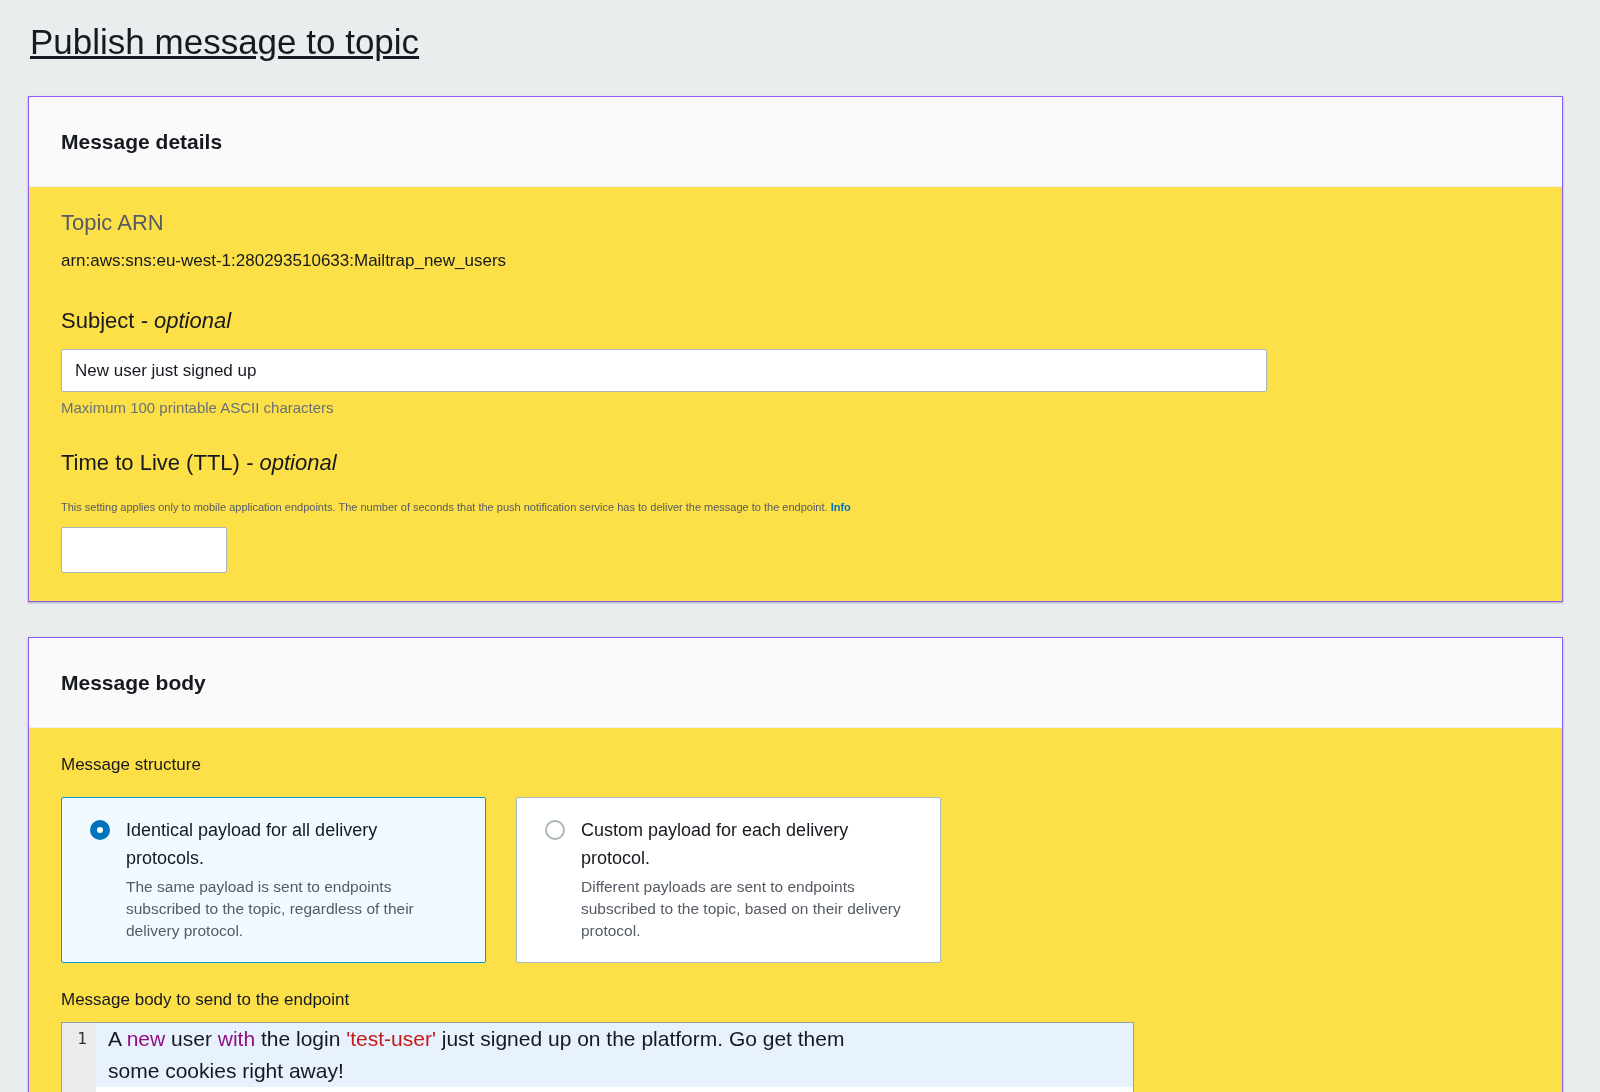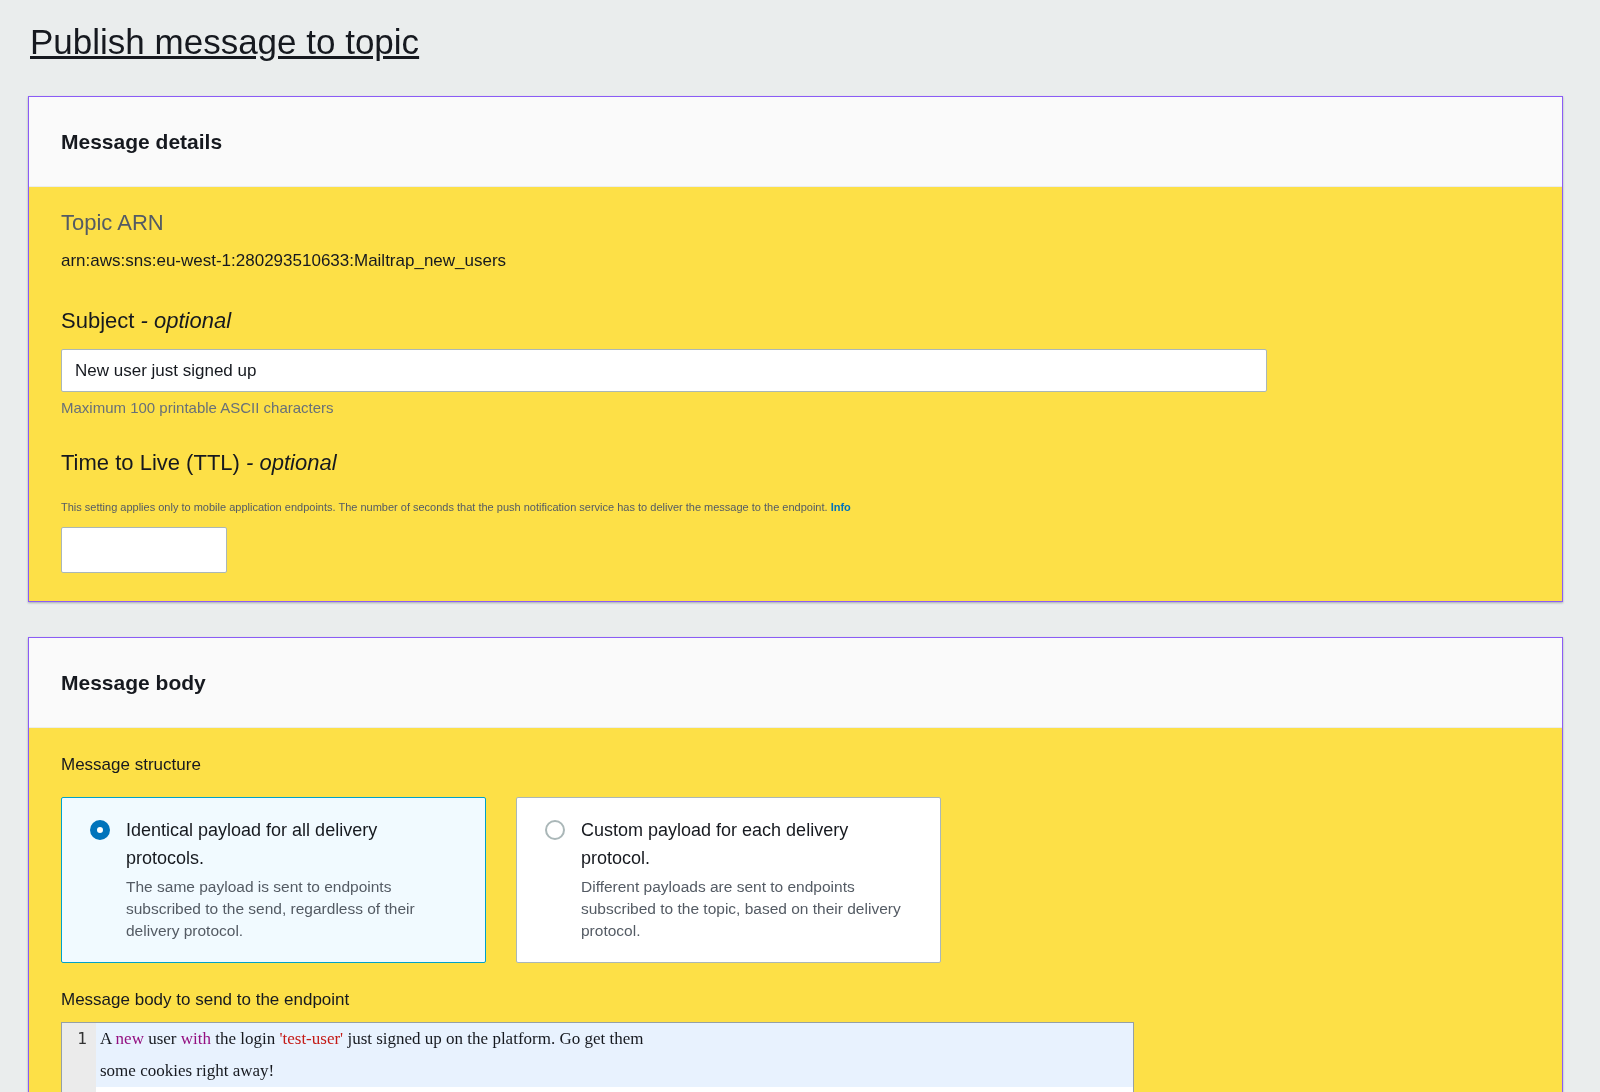--- a/index.html
+++ b/index.html
@@ -80,23 +80,23 @@
   }
   .code-gutter {
     flex: none; width: 34px; background: #ebebeb;
     font-family: "DejaVu Sans Mono", monospace;
     font-size: 16px; line-height: 32px; color: #333;
     text-align: right; padding-right: 9px;
   }
   .code-content { flex: 1; position: relative; }
   .active-line { background: var(--active-line, #e8f2fe); }
   .code-row {
-    font-family: Liberation Serif, serif;
-    font-size: 17px; line-height: 32px;
-    padding-left: 4px; white-space: pre; color: #16191f;
+    font-family: Liberation Sans, sans-serif;
+    font-size: 21px; line-height: 32px;
+    padding-left: 12px; white-space: pre; color: #16191f;
   }
   .tok-plain { color: #16191f; }
   .tok-keyword { color: var(--keyword, #930f80); }
   .tok-string { color: var(--string, #c41a16); }
 </style>
 </head>
 <body>
 
 <div class="page">
 
@@ -143,21 +143,21 @@
     </div>
     <div class="panel-body">
 
       <div class="structure-label">Message structure</div>
 
       <div class="tiles">
         <div class="tile selected">
           <span class="radio"></span>
           <span class="tile-text">
             <span class="tile-label">Identical payload for all delivery protocols.</span>
-            <div class="tile-desc">The same payload is sent to endpoints subscribed to the send, regardless of their delivery protocol.</div>
+            <div class="tile-desc">The same payload is sent to endpoints subscribed to the topic, regardless of their delivery protocol.</div>
           </span>
         </div>
         <div class="tile">
           <span class="radio"></span>
           <span class="tile-text">
             <span class="tile-label">Custom payload for each delivery protocol.</span>
             <div class="tile-desc">Different payloads are sent to endpoints subscribed to the topic, based on their delivery protocol.</div>
           </span>
         </div>
       </div>

